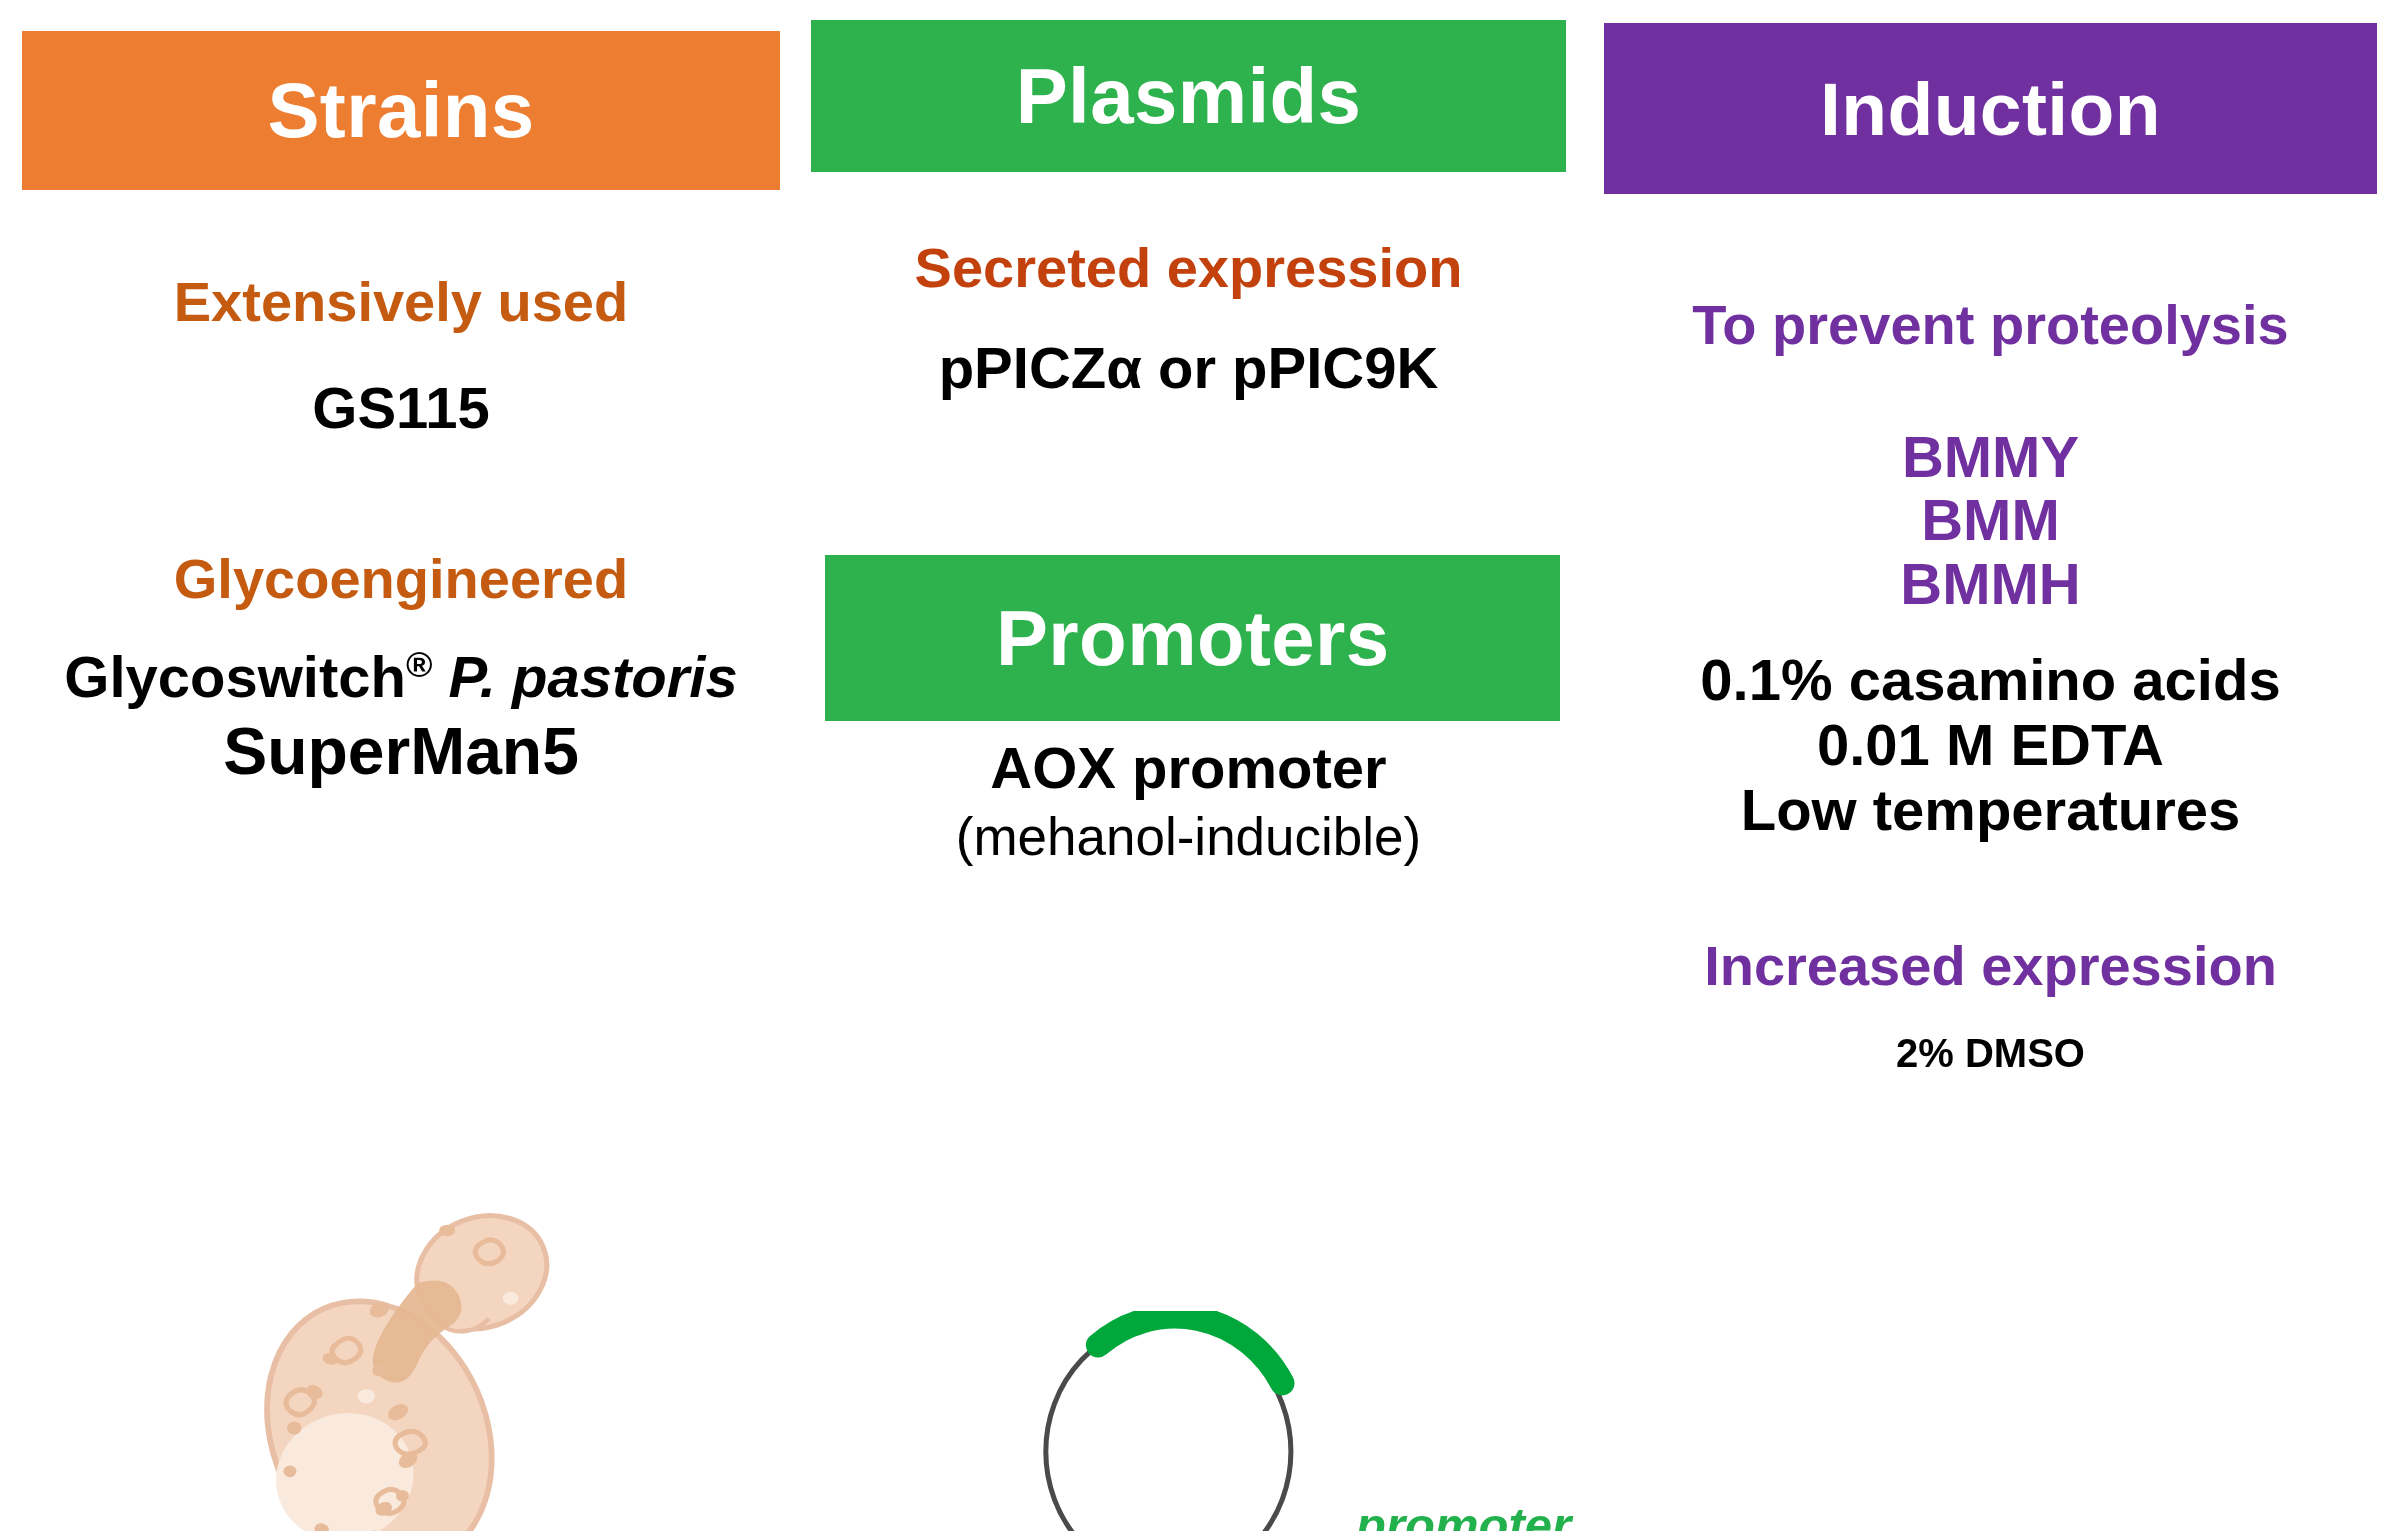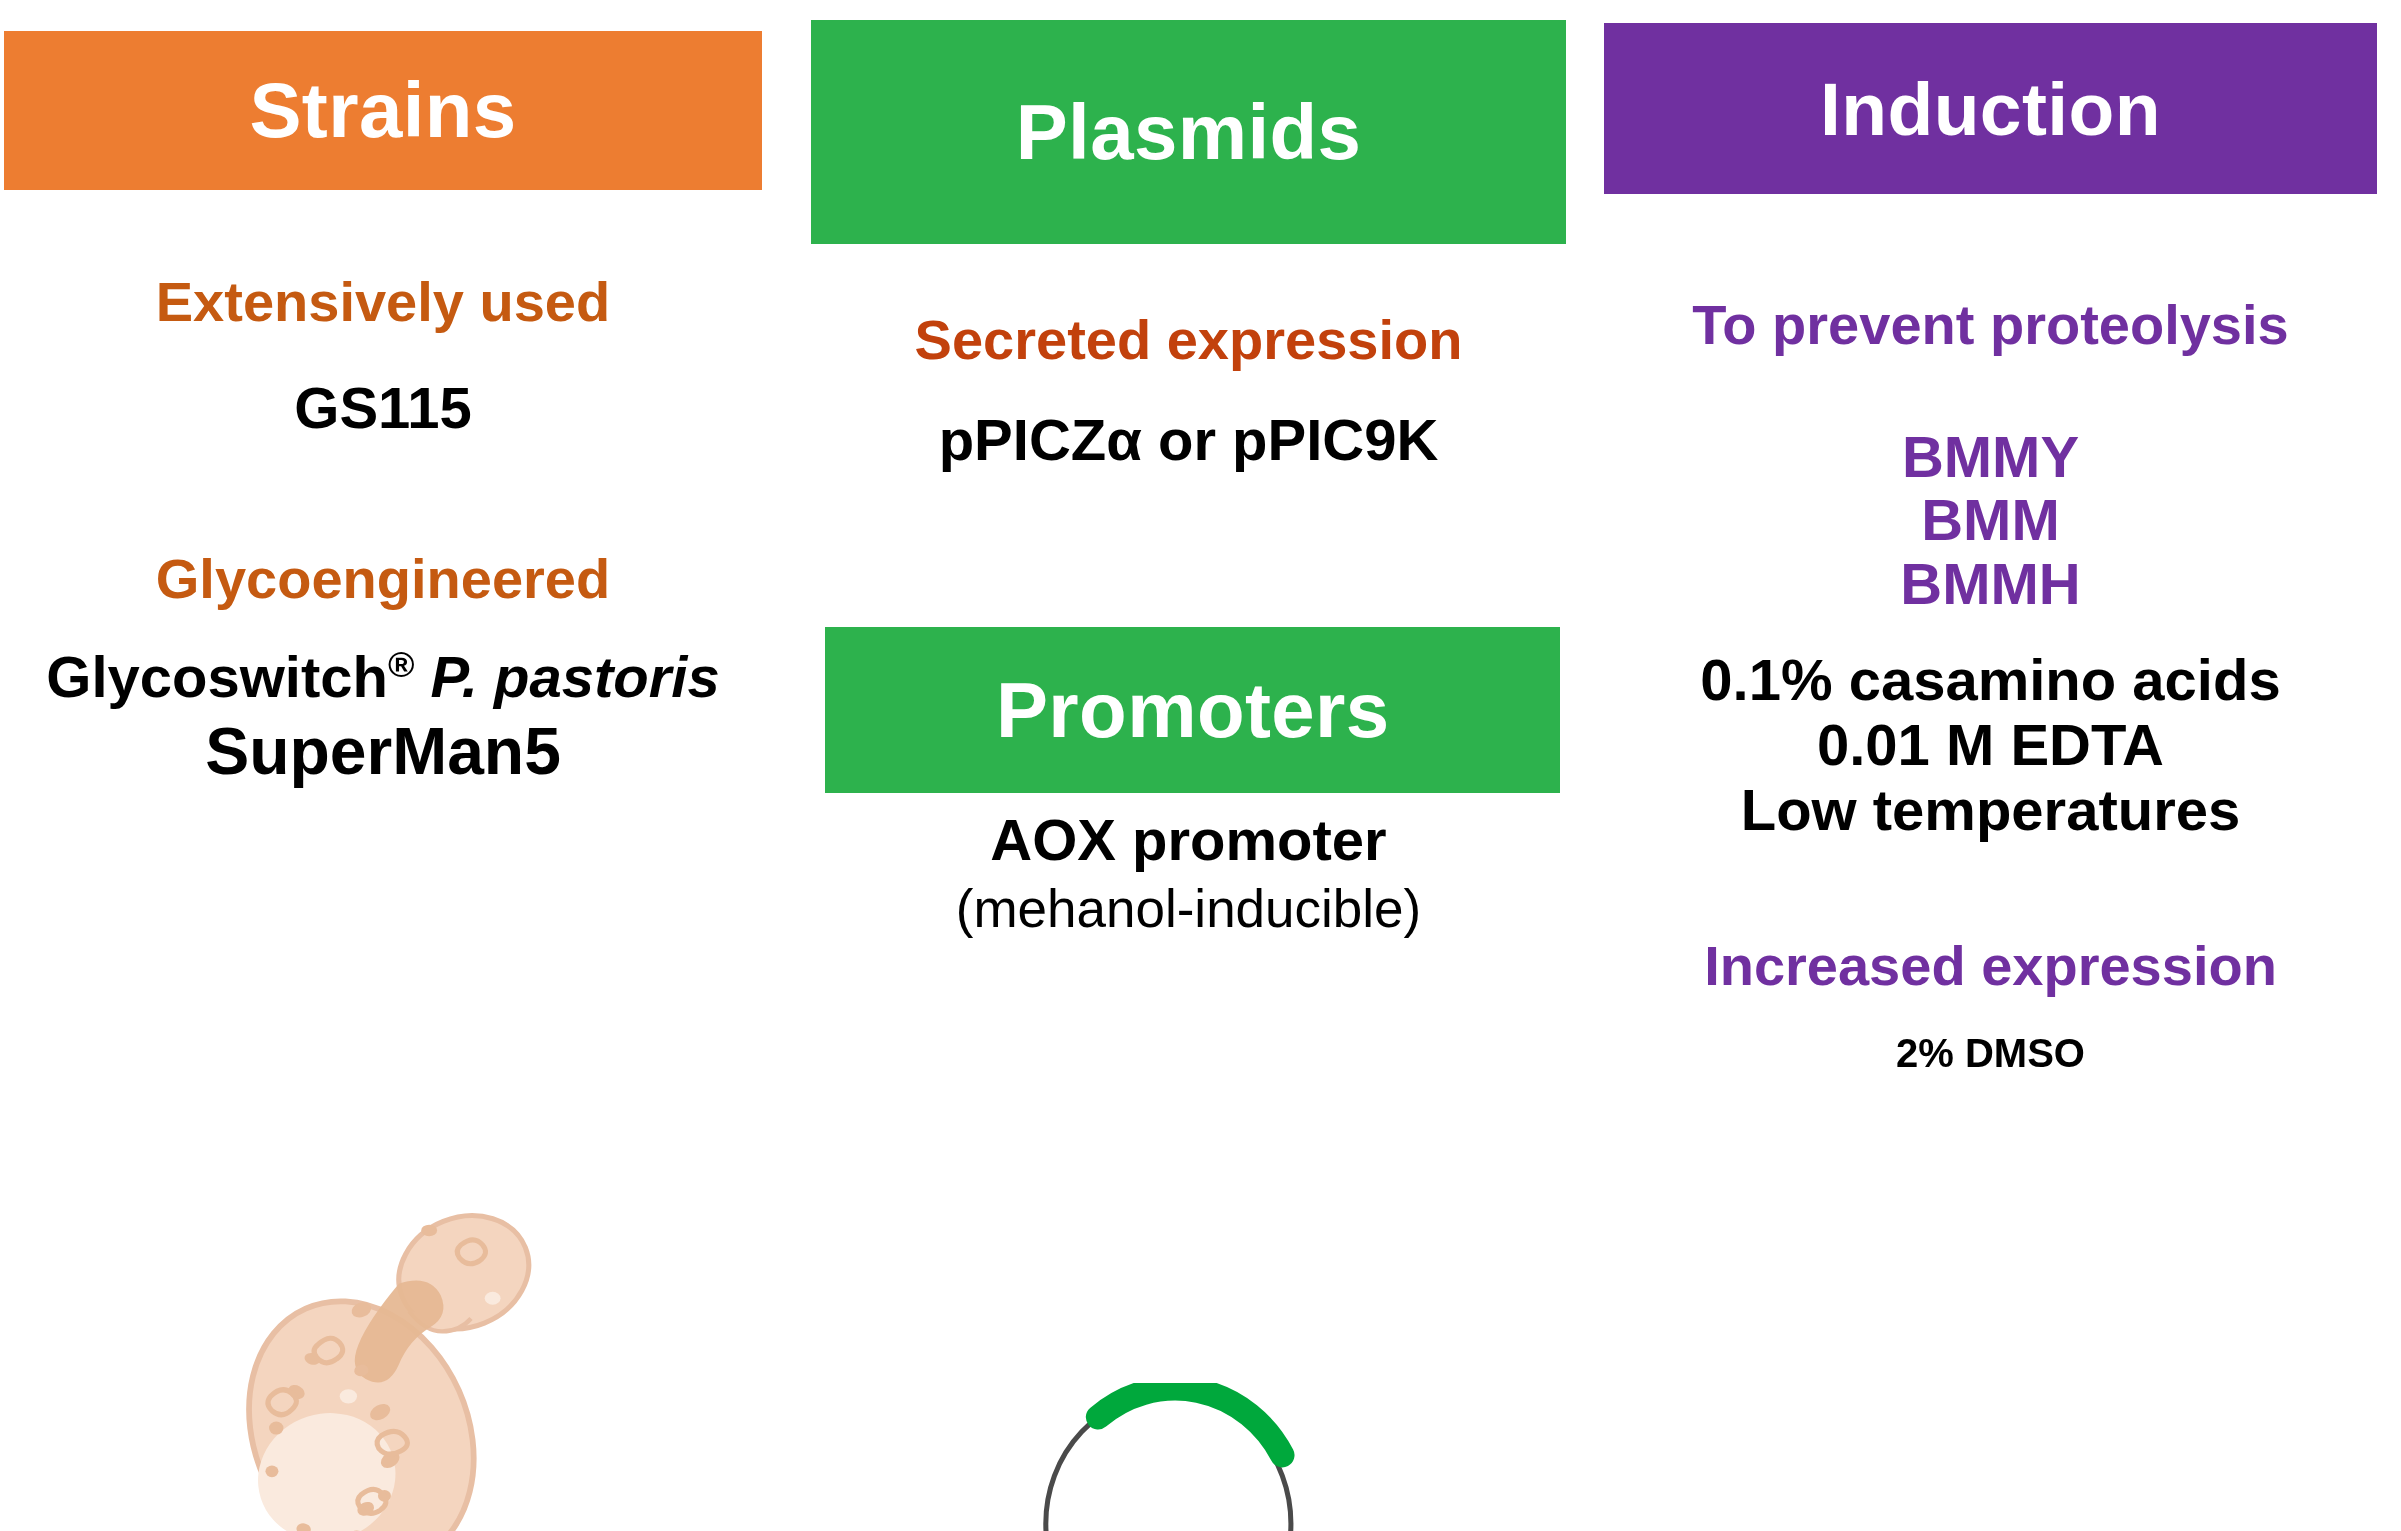--- a/index.html
+++ b/index.html
@@ -50,42 +50,42 @@
     position: relative;
     flex: 1 1 auto;
     background: #ffffff;
     display: flex;
     flex-direction: column;
     align-items: center;
   }
 
   
   #panel-strains {
-    left: 0;
+    left: 18px;
     top: 27px;
     width: 766px;
     height: 1476px;
     background: #C55A11;
   }
   #panel-strains .panel-header {
     height: 159px;
     background: #ED7D31;
     font-size: 78px;
   }
 
   
   #panel-plasmids {
     left: 807px;
     top: 16px;
     width: 763px;
     height: 1487px;
     background: #2DB24D;
   }
   #panel-plasmids .panel-header {
-    height: 224px;
+    height: 152px;
     background: #2DB24D;
     font-size: 78px;
   }
   #panel-plasmids .panel-header.band2 {
     position: absolute;
     left: 14.4px;
     right: 5.8px;
     top: 380px;
     height: 172px;
     border-top: 3.6px solid #ffffff;

